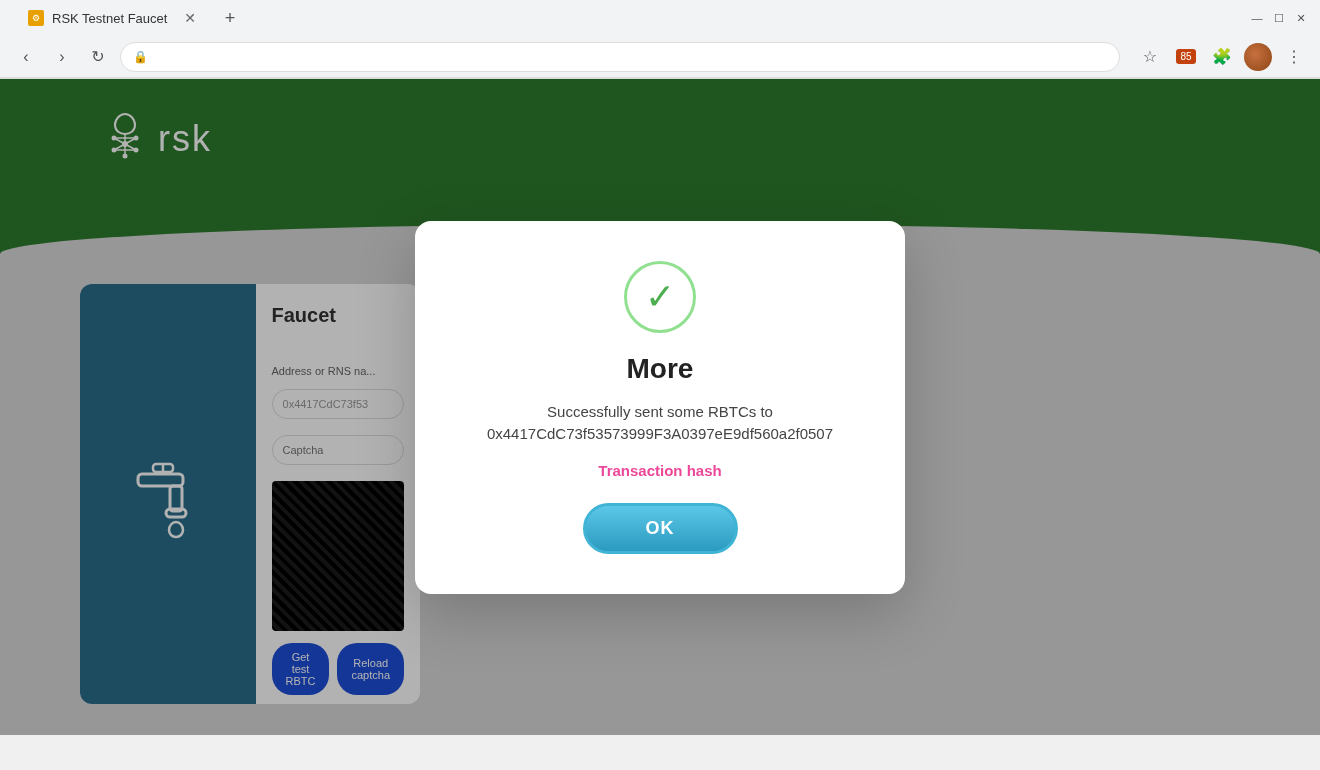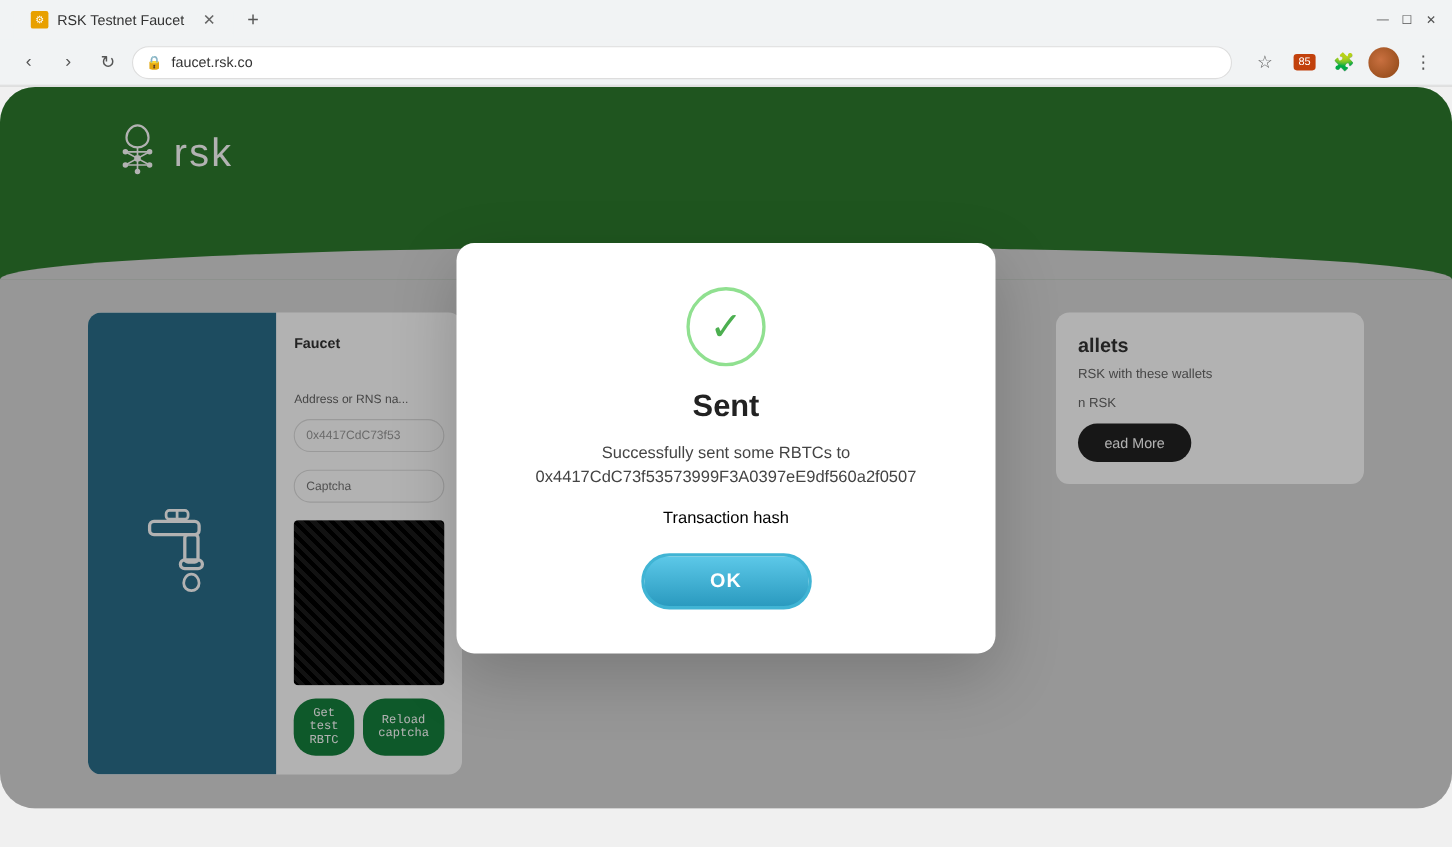--- a/index.html
+++ b/index.html
@@ -132,21 +132,20 @@
       overflow: hidden;
     }
 
     
     .page-content {
       width: 100%;
       height: calc(770px - 114px);
       position: relative;
       background: #d8d8d8;
       overflow: hidden;
-      border-radius: 32px;
     }
 
     
     .site-header {
       width: 100%;
       height: 175px;
       background: #2d7a2d;
       position: relative;
       overflow: hidden;
     }
@@ -204,21 +203,21 @@
       background: #2a6e8a;
       display: flex;
       align-items: center;
       justify-content: center;
     }
     .faucet-main {
       flex: 1;
       padding: 20px 16px;
     }
     .faucet-title {
-      font-size: 13px;
+      font-size: 20px;
       font-weight: 700;
       color: #333;
       margin-bottom: 4px;
     }
     .faucet-subtitle {
       font-size: 11px;
       color: #666;
       margin-bottom: 12px;
       margin-top: 38px;
     }
@@ -244,25 +243,24 @@
       );
     }
     .faucet-buttons {
       display: flex;
       gap: 8px;
     }
     .faucet-btn {
       padding: 8px 14px;
       border-radius: 20px;
       border: none;
-      background: #15803d;
+      background: #1d4ed8;
       color: white;
       font-size: 11px;
       cursor: pointer;
-      font-family: Liberation Mono, monospace;
     }
 
     
     .wallets-card {
       position: absolute;
       top: 30px;
       right: 80px;
       width: 280px;
       background: white;
       border-radius: 12px;
@@ -334,23 +332,24 @@
       color: #222;
     }
     .modal-message {
       font-size: 15px;
       color: #444;
       text-align: center;
       line-height: 1.5;
     }
     .modal-tx-hash {
       font-size: 15px;
-      color: #000000;
+      color: #ec4899;
       text-decoration: none;
       cursor: pointer;
+      font-weight: bold;
     }
     .modal-ok-btn {
       margin-top: 8px;
       padding: 12px 60px;
       border-radius: 30px;
       border: 3px solid #40b4d4;
       background: linear-gradient(to bottom, #5cc8e8, #2a9abf);
       color: white;
       font-size: 18px;
       font-weight: 600;
@@ -377,21 +376,20 @@
       <div class="window-control">✕</div>
     </div>
   </div>
 
   <div class="address-bar">
     <div class="nav-btn">‹</div>
     <div class="nav-btn">›</div>
     <div class="nav-btn">↻</div>
     <div class="url-bar">
       <span class="url-lock">🔒</span>
-      <span class="url-text">faucet.rsk.co</span>
     </div>
     <div class="toolbar-icons">
       <div class="toolbar-icon">☆</div>
       <div class="toolbar-icon">
         <span style="background:#c2410c;color:white;font-size:10px;padding:2px 4px;border-radius:3px;">85</span>
       </div>
       <div class="toolbar-icon">🧩</div>
       <div class="toolbar-icon">
         <div class="avatar" style="background:radial-gradient(circle at 40% 40%, #c97040, #8b4513);"></div>
       </div>
@@ -454,37 +452,31 @@
         <input class="faucet-input" value="0x4417CdC73f53" placeholder="0x4417CdC73f53..." style="">
         <input class="faucet-input" placeholder="Captcha" style="">
         <div class="captcha-placeholder"></div>
         <div class="faucet-buttons">
           <button class="faucet-btn">Get test RBTC</button>
           <button class="faucet-btn">Reload captcha</button>
         </div>
       </div>
     </div>
 
-    <div class="wallets-card">
-      <div class="wallets-title">allets</div>
-      <div class="wallets-text">RSK with these wallets</div>
-      <div class="wallets-text">n RSK</div>
-      <button class="read-more-btn">ead More</button>
-    </div>
 
   </div>
 
   <div class="modal-overlay">
     <div class="modal">
 
       <div class="success-circle">
         <span class="checkmark">✓</span>
       </div>
 
-      <div class="modal-title">Sent</div>
+      <div class="modal-title">More</div>
 
       <div class="modal-message">
         <span>Successfully sent some RBTCs to</span>
         <br>
         <span>0x4417CdC73f53573999F3A0397eE9df560a2f0507</span>
       </div>
 
       <a class="modal-tx-hash" href="#">Transaction hash</a>
 
       <button class="modal-ok-btn">OK</button>

